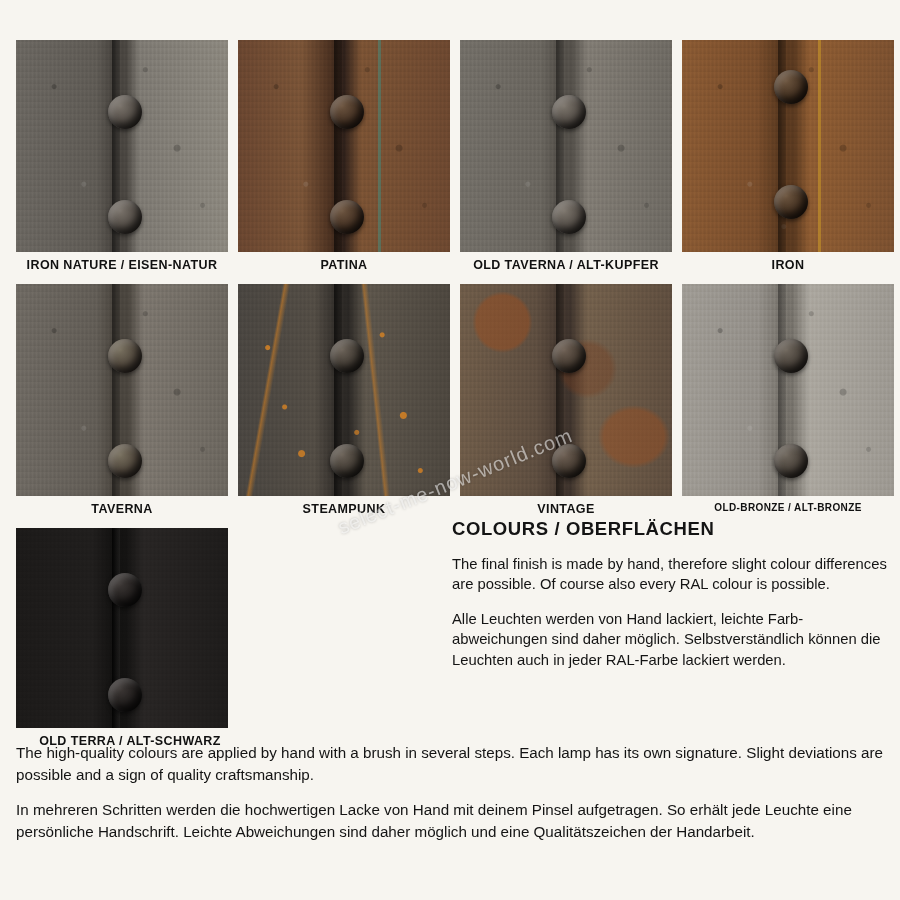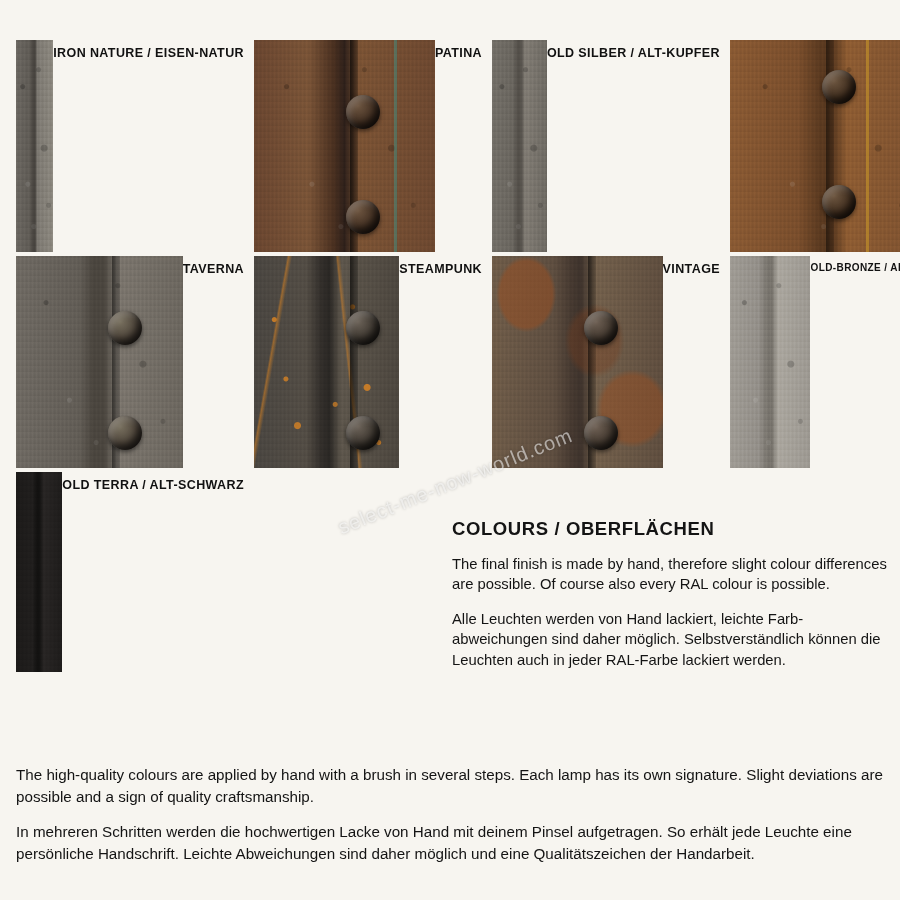--- a/index.html
+++ b/index.html
@@ -26,21 +26,21 @@
 
   
   .grid-row {
     display: flex;
     gap: 10px;
     margin-bottom: 4px;
   }
   .cell {
     width: 228px;
     display: flex;
-    flex-direction: row;
+    flex-direction: column;
   }
   .swatch {
     width: 212px;
     height: 212px;
     position: relative;
     overflow: hidden;
     background: #555;
   }
   .swatch .seam {
     position: absolute;
@@ -114,21 +114,21 @@
     font-size: 14.8px;
     line-height: 1.38;
     margin: 0 0 14px 0;
   }
 
   
   .bottom-block {
     position: absolute;
     left: 16px;
     right: 16px;
-    top: 764px;
+    top: 742px;
   }
   .bottom-para {
     font-size: 15.2px;
     line-height: 1.42;
     margin: 0 0 14px 0;
   }
 
   
   .watermark {
     position: absolute;
@@ -174,21 +174,21 @@
     </div>
 
     <div class="cell">
       <div class="swatch" style="background:linear-gradient(90deg,#736f68 0%,#6a665f 38%,#55514b 46%,#55514b 53%,#817c74 60%,#6e6a63 100%);">
         <div class="grain"></div>
         <div class="speckle"></div>
         <div class="seam" style="background:linear-gradient(90deg,rgba(0,0,0,.45),rgba(0,0,0,.1));"></div>
         <div class="rivet r1" style="background:radial-gradient(circle at 36% 32%, #7d766d 0%, #4e4842 55%, #2b2622 100%);"></div>
         <div class="rivet r2" style="background:radial-gradient(circle at 36% 32%, #7d766d 0%, #4e4842 55%, #2b2622 100%);"></div>
       </div>
-      <div class="caption">OLD SILBER / ALT-KUPFER</div>
+      <div class="caption">OLD TAVERNA / ALT-KUPFER</div>
     </div>
 
     <div class="cell">
       <div class="swatch" style="background:linear-gradient(90deg,#8a5a33 0%,#7a4e2c 35%,#5b3a20 46%,#5b3a20 53%,#8e5c32 60%,#7c5130 100%);">
         <div class="grain"></div>
         <div class="speckle"></div>
         <div class="seam" style="background:linear-gradient(90deg,rgba(0,0,0,.5),rgba(0,0,0,.15));"></div>
         <div style="position:absolute;top:0;bottom:0;left:136px;width:3px;background:rgba(200,150,40,.6);"></div>
         <div class="rivet solo" style="background:radial-gradient(circle at 36% 32%, #6d5640 0%, #3e2c1d 55%, #20150f 100%);"></div>
         <div class="rivet" style="top:30px;background:radial-gradient(circle at 36% 32%, #6d5640 0%, #3e2c1d 55%, #20150f 100%);"></div>

